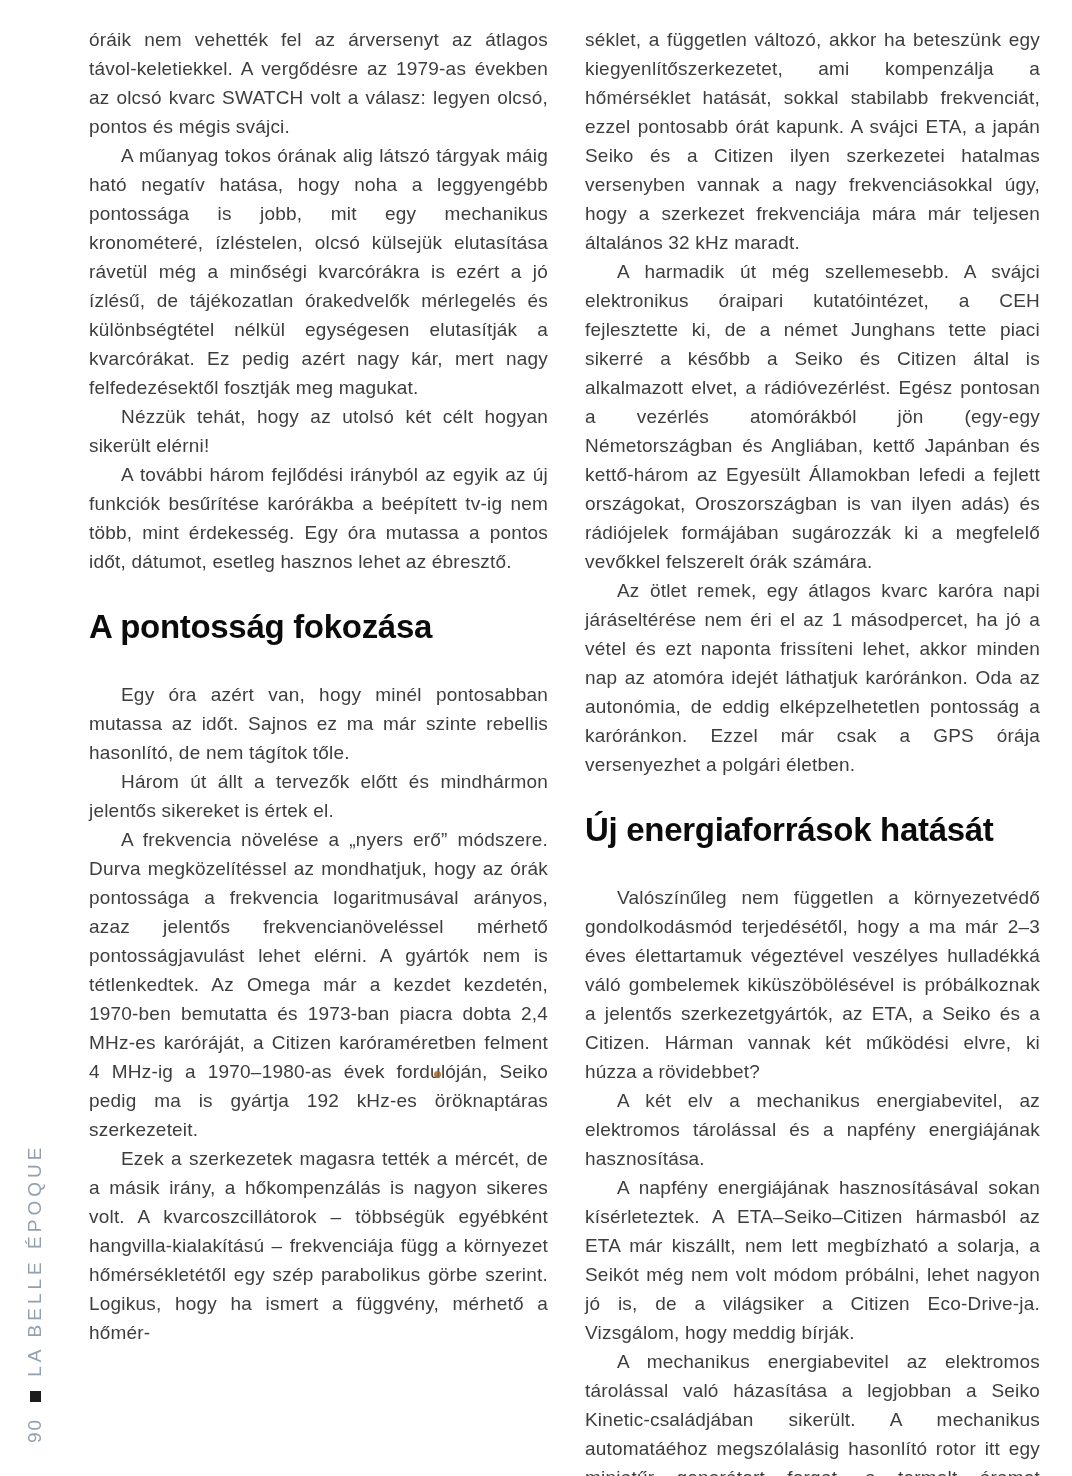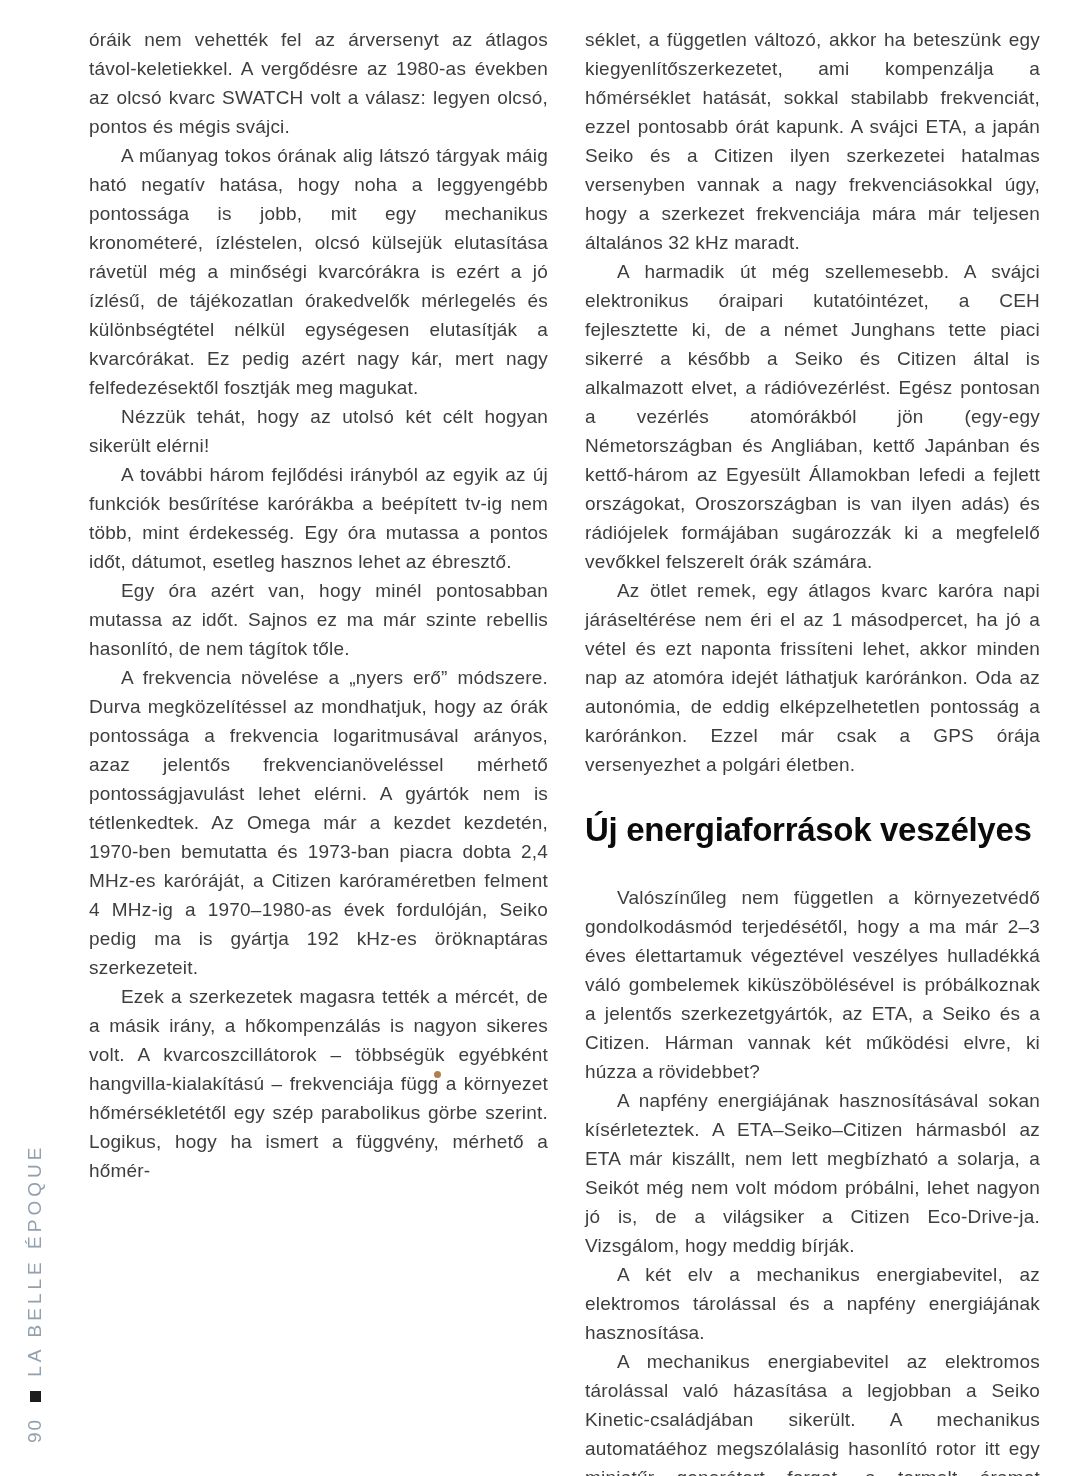--- a/index.html
+++ b/index.html
@@ -87,37 +87,39 @@
     background: #a3682a;
     opacity: 0.85;
   }
 </style>
 </head>
 <body>
 
 <div class="page">
 
   <div class="col col-left">
-      <p>óráik nem vehették fel az árversenyt az átlagos távol-keletiekkel. A vergődésre az 1980-as években az olcsó kvarc SWATCH volt a válasz: legyen olcsó, pontos és mégis svájci.</p>
+      <p>óráik nem vehették fel az árversenyt az átlagos távol-keletiekkel. A vergődésre az 1979-as években az olcsó kvarc SWATCH volt a válasz: legyen olcsó, pontos és mégis svájci.</p>
       <p class="indent">A műanyag tokos órának alig látszó tárgyak máig ható negatív hatása, hogy noha a leggyengébb pontossága is jobb, mit egy mechanikus kronométeré, ízléstelen, olcsó külsejük elutasítása rávetül még a minőségi kvarcórákra is ezért a jó ízlésű, de tájékozatlan órakedvelők mérlegelés és különbségtétel nélkül egységesen elutasítják a kvarcórákat. Ez pedig azért nagy kár, mert nagy felfedezésektől fosztják meg magukat.</p>
       <p class="indent">Nézzük tehát, hogy az utolsó két célt hogyan sikerült elérni!</p>
       <p class="indent">A további három fejlődési irányból az egyik az új funkciók besűrítése karórákba a beépített tv-ig nem több, mint érdekesség. Egy óra mutassa a pontos időt, dátumot, esetleg hasznos lehet az ébresztő.</p>
+      <h2>A pontosság fokozása</h2>
       <p class="indent">Egy óra azért van, hogy minél pontosabban mutassa az időt. Sajnos ez ma már szinte rebellis hasonlító, de nem tágítok tőle.</p>
+      <p class="indent">Három út állt a tervezők előtt és mindhármon jelentős sikereket is értek el.</p>
       <p class="indent">A frekvencia növelése a „nyers erő” módszere. Durva megközelítéssel az mondhatjuk, hogy az órák pontossága a frekvencia logaritmusával arányos, azaz jelentős frekvencianöveléssel mérhető pontosságjavulást lehet elérni. A gyártók nem is tétlenkedtek. Az Omega már a kezdet kezdetén, 1970-ben bemutatta és 1973-ban piacra dobta 2,4 MHz-es karóráját, a Citizen karóraméretben felment 4 MHz-ig a 1970–1980-as évek fordulóján, Seiko pedig ma is gyártja 192 kHz-es öröknaptáras szerkezeteit.</p>
       <p class="indent">Ezek a szerkezetek magasra tették a mércét, de a másik irány, a hőkompenzálás is nagyon sikeres volt. A kvarcoszcillátorok – többségük egyébként hangvilla-kialakítású – frekvenciája függ a környezet hőmérsékletétől egy szép parabolikus görbe szerint. Logikus, hogy ha ismert a függvény, mérhető a hőmér-</p>
     </div>
 
   <div class="col col-right">
       <p>séklet, a független változó, akkor ha beteszünk egy kiegyenlítőszerkezetet, ami kompenzálja a hőmérséklet hatását, sokkal stabilabb frekvenciát, ezzel pontosabb órát kapunk. A svájci ETA, a japán Seiko és a Citizen ilyen szerkezetei hatalmas versenyben vannak a nagy frekvenciásokkal úgy, hogy a szerkezet frekvenciája mára már teljesen általános 32 kHz maradt.</p>
       <p class="indent">A harmadik út még szellemesebb. A svájci elektronikus óraipari kutatóintézet, a CEH fejlesztette ki, de a német Junghans tette piaci sikerré a később a Seiko és Citizen által is alkalmazott elvet, a rádióvezérlést. Egész pontosan a vezérlés atomórákból jön (egy-egy Németországban és Angliában, kettő Japánban és kettő-három az Egyesült Államokban lefedi a fejlett országokat, Oroszországban is van ilyen adás) és rádiójelek formájában sugározzák ki a megfelelő vevőkkel felszerelt órák számára.</p>
       <p class="indent">Az ötlet remek, egy átlagos kvarc karóra napi járáseltérése nem éri el az 1 másodpercet, ha jó a vétel és ezt naponta frissíteni lehet, akkor minden nap az atomóra idejét láthatjuk karóránkon. Oda az autonómia, de eddig elképzelhetetlen pontosság a karóránkon. Ezzel már csak a GPS órája versenyezhet a polgári életben.</p>
-      <h2>Új energiaforrások veszélyes</h2>
+      <h2>Új energiaforrások hatását</h2>
       <p class="indent">Valószínűleg nem független a környezetvédő gondolkodásmód terjedésétől, hogy a ma már 2–3 éves élettartamuk végeztével veszélyes hulladékká váló gombelemek kiküszöbölésével is próbálkoznak a jelentős szerkezetgyártók, az ETA, a Seiko és a Citizen. Hárman vannak két működési elvre, ki húzza a rövidebbet?</p>
+      <p class="indent">A két elv a mechanikus energiabevitel, az elektromos tárolással és a napfény energiájának hasznosítása.</p>
       <p class="indent">A napfény energiájának hasznosításával sokan kísérleteztek. A ETA–Seiko–Citizen hármasból az ETA már kiszállt, nem lett megbízható a solarja, a Seikót még nem volt módom próbálni, lehet nagyon jó is, de a világsiker a Citizen Eco-Drive-ja. Vizsgálom, hogy meddig bírják.</p>
-      <p class="indent">A két elv a mechanikus energiabevitel, az elektromos tárolással és a napfény energiájának hasznosítása.</p>
       <p class="indent">A mechanikus energiabevitel az elektromos tárolással való házasítása a legjobban a Seiko Kinetic-családjában sikerült. A mechanikus automatáéhoz megszólalásig hasonlító rotor itt egy miniatűr generátort forgat, a termelt áramot kondenzátorban tárolják. Ez remek</p>
     </div>
 
   <div class="speck"></div>
 
   <div class="sidebar-anchor">
     <div class="sidebar-row">
       <span class="page-num">90</span>
       <span class="square-marker"></span>
       <span class="magazine-title">LA BELLE ÉPOQUE</span>

